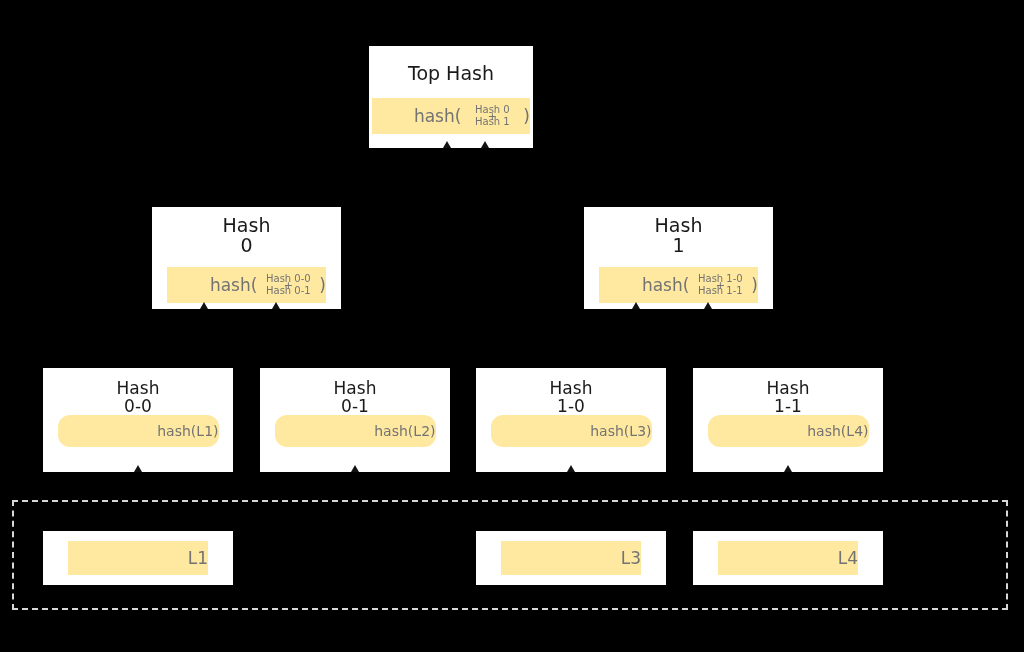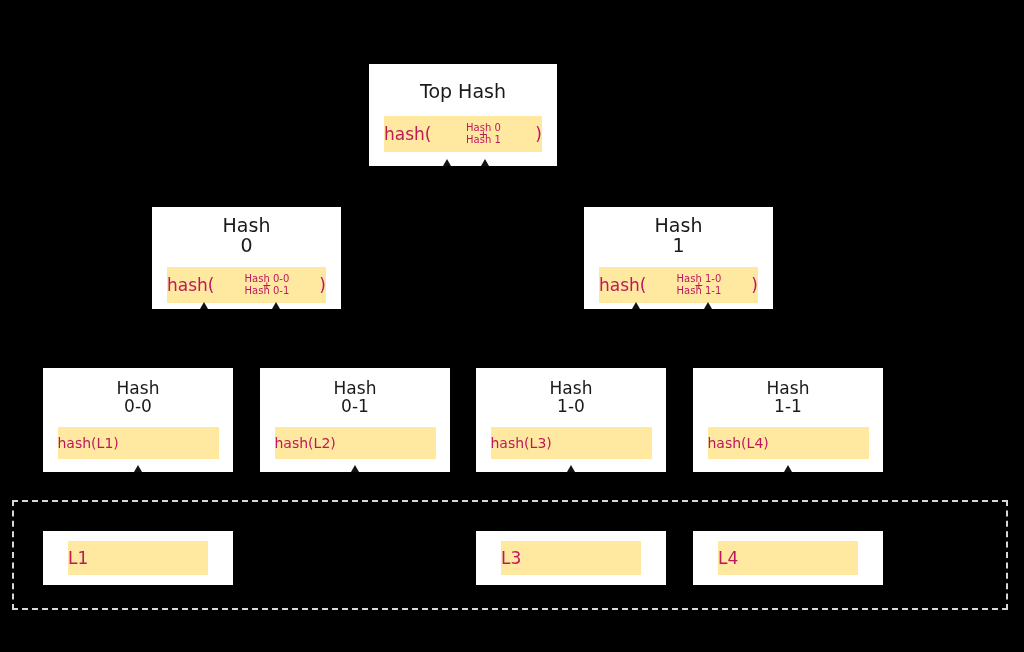--- a/index.html
+++ b/index.html
@@ -33,33 +33,33 @@
     color: #1A1A1A;
     text-align: center;
     line-height: 1.06;
     white-space: pre-line;
     font-weight: normal;
   }
 
   
   .formula {
     background: #FFE9A0;
-    color: #be185d;
+    color: #737373;
     box-sizing: border-box;
     display: flex;
     align-items: center;
-    justify-content: space-between;
+    justify-content: flex-end;
     position: relative;
   }
 
   
   #top-hash {
     left: 369px;
-    top: 64px;
-    width: 188px;
+    top: 46px;
+    width: 164px;
     height: 102px;
   }
   #top-hash .node-title {
     font-size: 19px;
     margin-top: 17px;
   }
   #top-hash .formula {
     width: 158px;
     height: 36px;
     margin-top: 15px;
@@ -89,22 +89,22 @@
     width: 190px;
     height: 104px;
   }
   .tier3 .node-title {
     font-size: 17px;
     margin-top: 11px;
   }
   .tier3 .formula {
     width: 161px;
     height: 32px;
-    margin-top: 12px;
     font-size: 14px;
+    border-radius: 12px;
   }
 
   
   #data-group {
     position: absolute;
     left: 12px;
     top: 500px;
     width: 996px;
     height: 110px;
     border: 2px dashed #D8D8D8;

